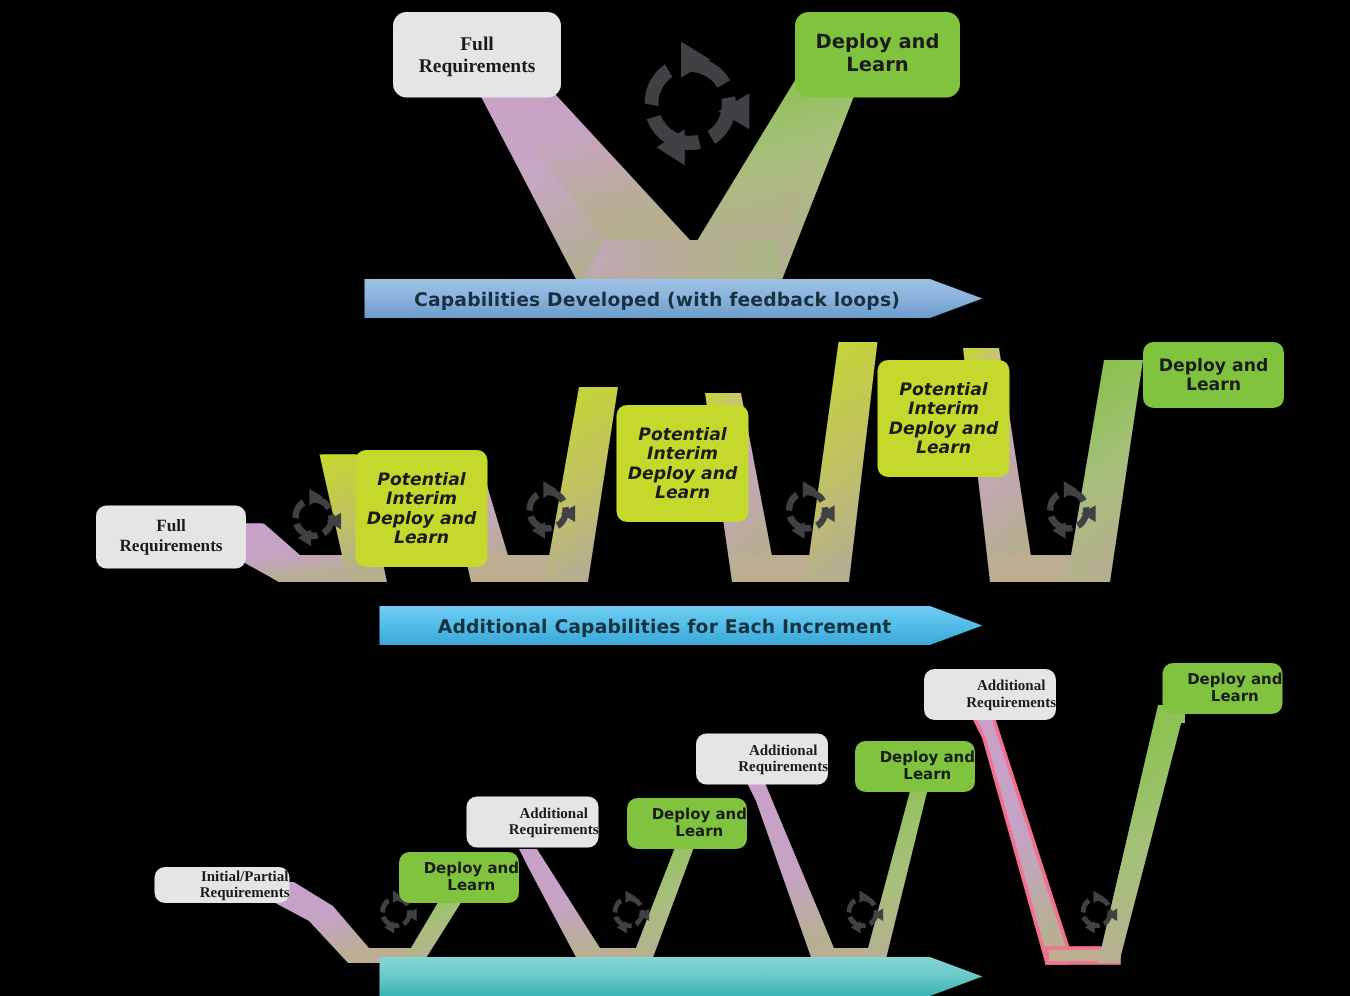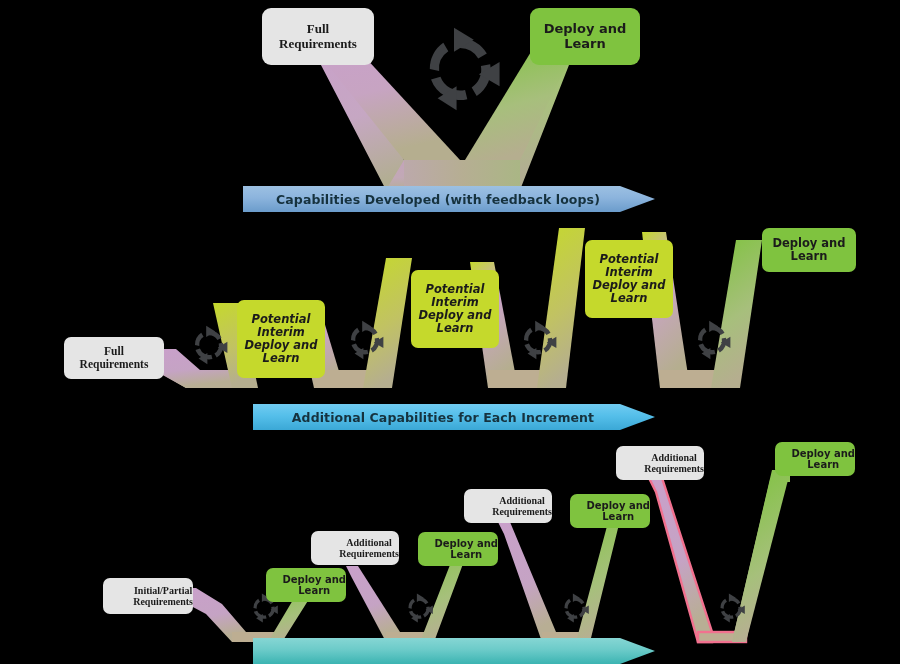--- a/index.html
+++ b/index.html
@@ -265,21 +265,21 @@
     </span>
   </div>
 
   <div class="lbl green sm" style="left:762px;top:228px;width:94px;height:44px;">
     <span>
       <span>Deploy and</span><br>
       <span>Learn</span>
     </span>
   </div>
 
-  <div class="lbl pink xs" style="left:103px;top:578px;width:90px;height:36px;">
+  <div class="lbl pink xs" style="left:103px;top:578px;width:90px;height:24px;">
     <span>
       <span>Initial/Partial</span><br>
       <span>Requirements</span>
     </span>
   </div>
 
   <div class="lbl green xs" style="left:266px;top:568px;width:80px;height:34px;">
     <span>
       <span>Deploy and</span><br>
       <span>Learn</span>

